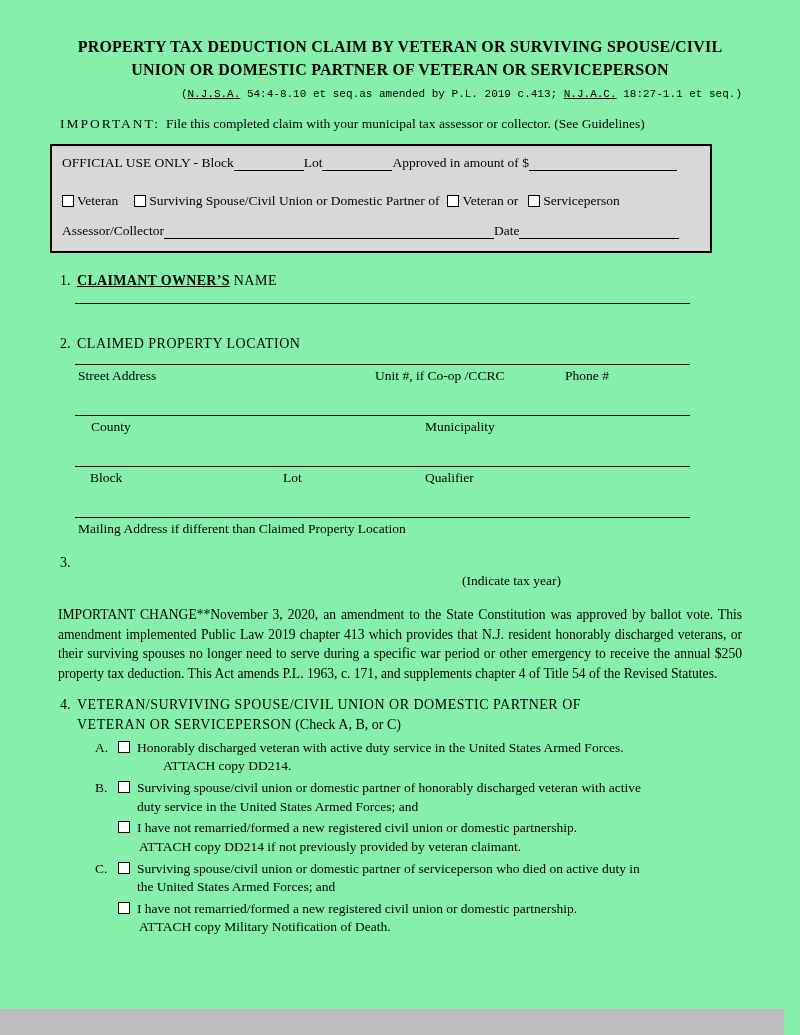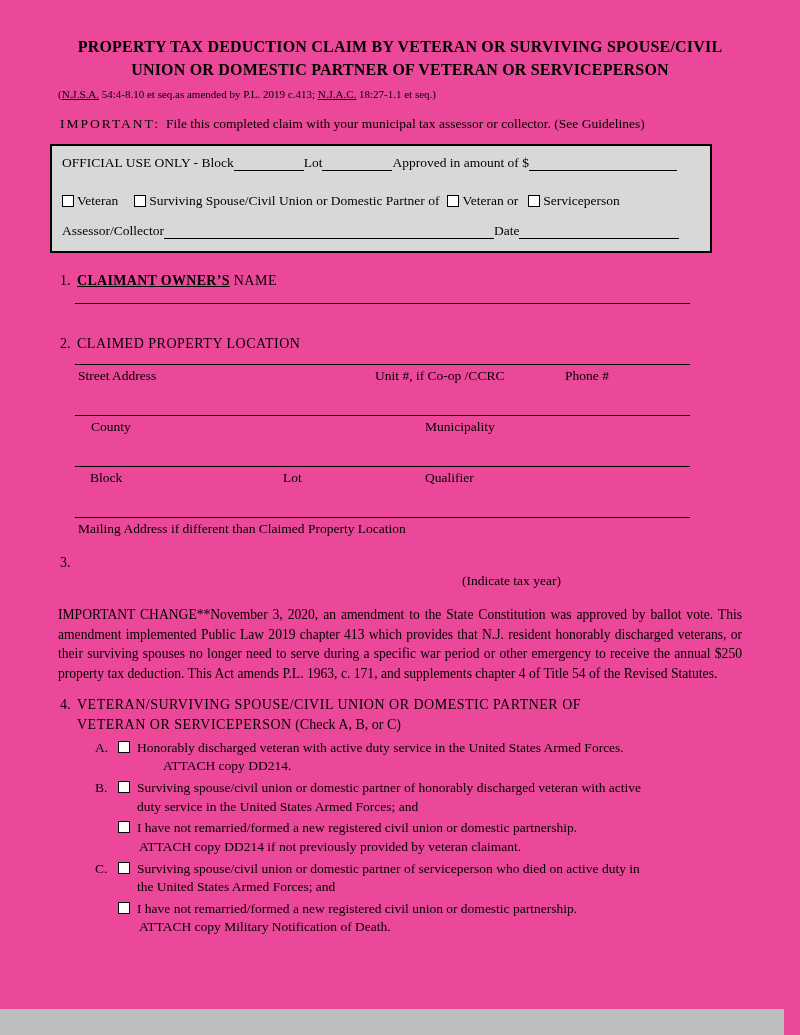--- a/index.html
+++ b/index.html
@@ -2,36 +2,36 @@
 <html style="--box-background: #d8d8d8; --page-break-bar: #bdbdbd; --text: #000000;"><head>
 <meta charset="utf-8">
 <style>
   * { box-sizing: border-box; margin: 0; padding: 0; }
   html, body { background: #ffffff; }
   .page {
     position: relative;
     width: 800px;
     height: 1035px;
     overflow: hidden;
-    background: #ec4899;
+    background: #86efac;
     color: #000000;
     font-family: "Liberation Serif", "DejaVu Serif", serif;
     font-size: 13.5px;
   }
   .content { padding: 36px 58px 0 58px; }
 
   .title {
     font-size: 16px;
     font-weight: bold;
     text-align: center;
     line-height: 1.42;
     letter-spacing: 0.2px;
     white-space: pre-line;
   }
-  .statute { text-align: left; font-size: 11px; margin-top: 7px; }
+  .statute { text-align: right; font-size: 11px; margin-top: 7px; font-family: Liberation Mono, monospace; }
   .u { text-decoration: underline; }
 
   .important-line { margin-top: 16px; padding-left: 2px; font-size: 13.5px; }
   .important-label { letter-spacing: 2px; margin-right: 6px; }
 
   .official-box {
     margin-top: 12px;
     margin-left: -8px;
     width: 662px;
     border: 2px solid #000;

